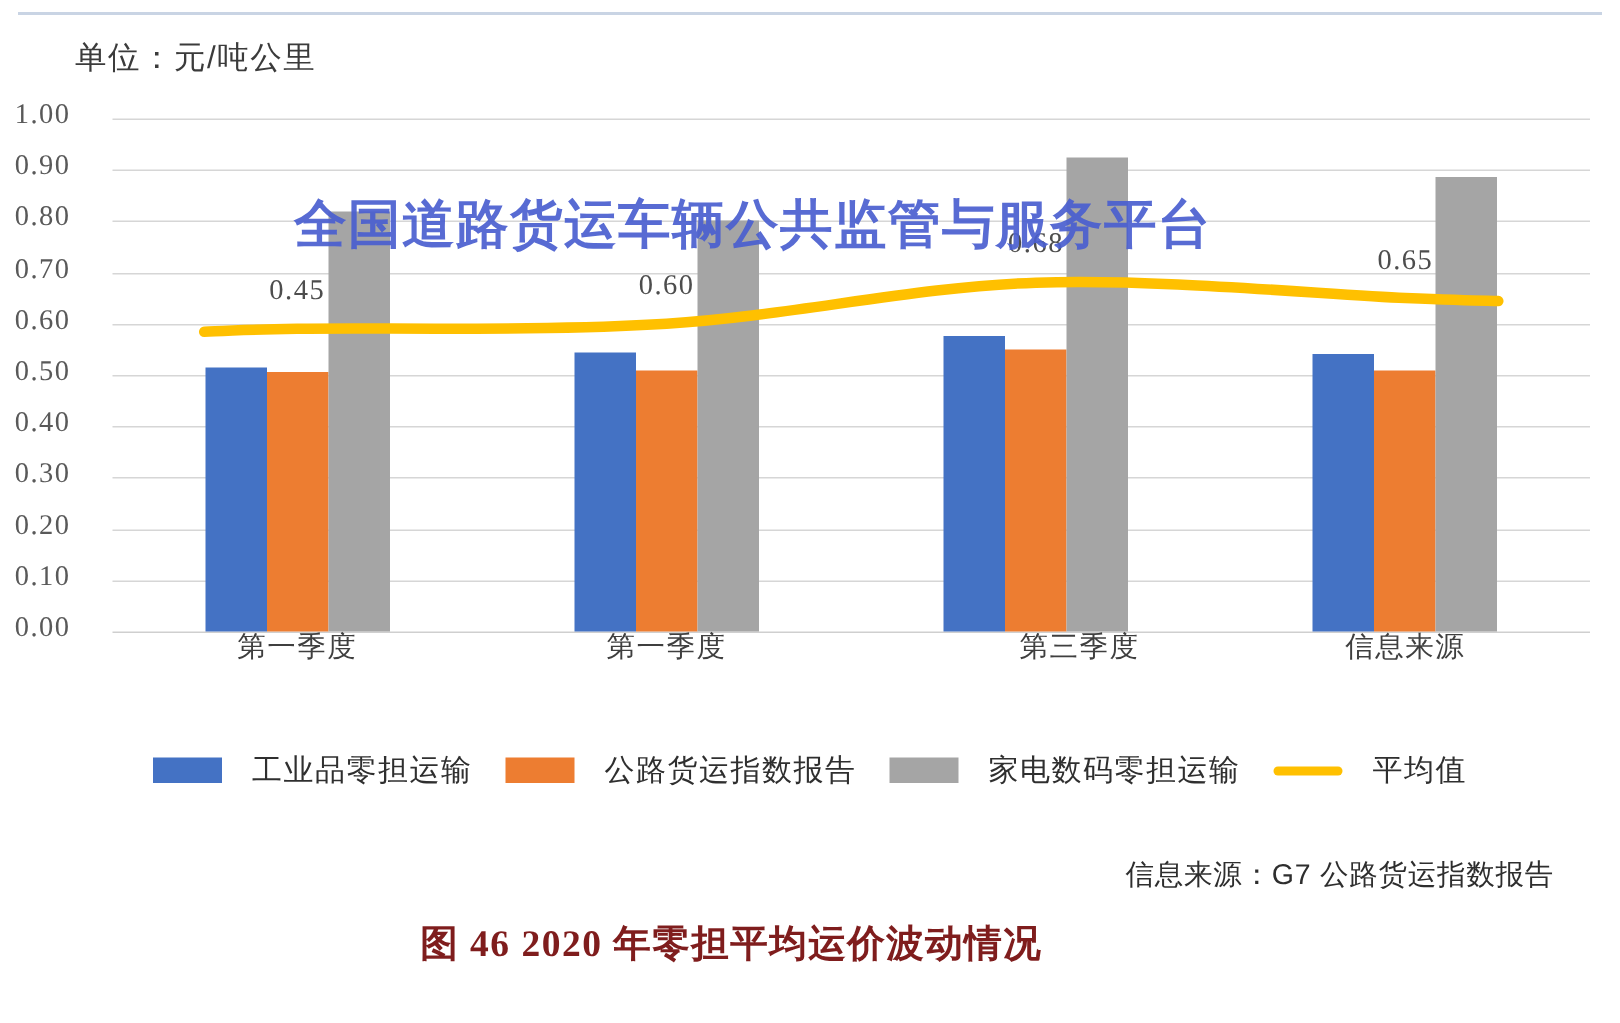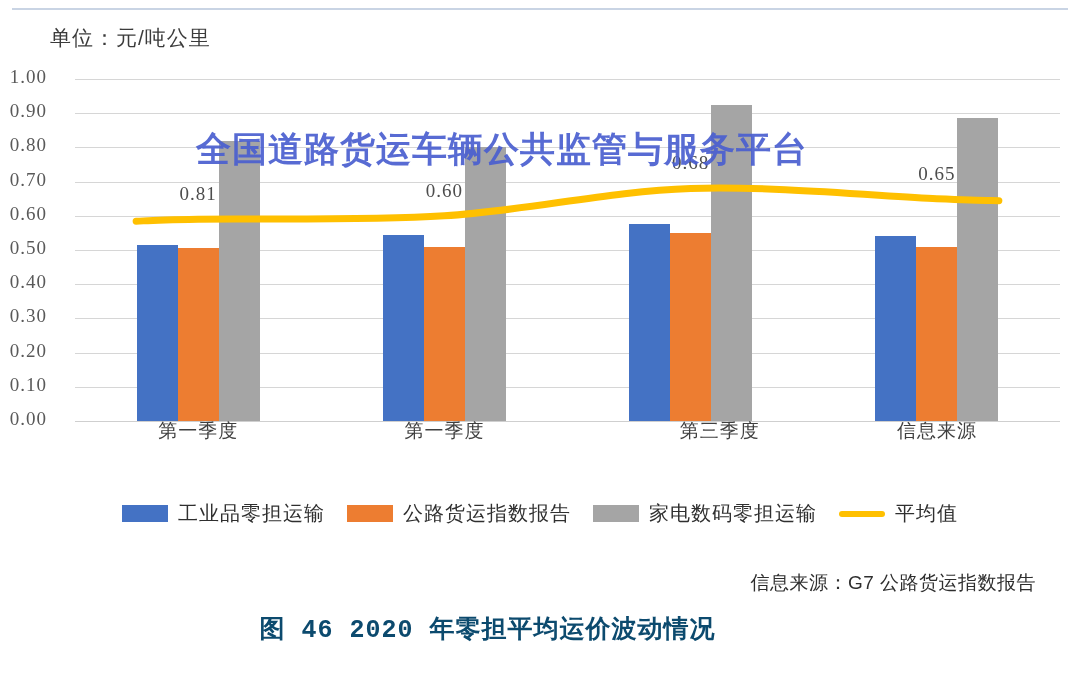--- a/index.html
+++ b/index.html
@@ -121,21 +121,21 @@
     left: 0; top: 500px;
     width: 1080px;
     display: flex;
     justify-content: center;
     align-items: center;
     gap: 22px;
   }
   .legend-item {
     display: flex;
     align-items: center;
-    gap: 10px;
+    gap: 20px;
   }
   .legend-swatch {
     width: 46px; height: 17px;
   }
   .legend-swatch.line {
     height: 6px;
     border-radius: 3px;
   }
   .legend-text {
     font-family: "Liberation Sans", "DejaVu Sans", sans-serif;
@@ -167,24 +167,24 @@
     font-size: 19px;
     color: #2e2e2e;
     letter-spacing: .5px;
     white-space: nowrap;
   }
   #caption {
     position: absolute;
     left: 0; top: 612px;
     width: 975px;
     text-align: center;
-    font-family: Liberation Mono, monospace;
+    font-family: Liberation Serif, serif;
     font-size: 25px;
     font-weight: 700;
-    color: #0c4a6e;
+    color: #7f1d1d;
     letter-spacing: 1px;
     white-space: nowrap;
   }
 </style>
 </head>
 <body>
 
 <div id="figure">
 
   <div class="top-rule"></div>
@@ -237,21 +237,21 @@
         <div class="group" style="left: 800.375px; width: 123px;">
           <div class="bar s0" style="left: 0px; width: 41px; height: 184.68px; background: rgb(68, 114, 196);"></div>
           <div class="bar s1" style="left: 41px; width: 41px; height: 174.42px; background: rgb(237, 125, 49);"></div>
           <div class="bar s2" style="left: 82px; width: 41px; height: 302.67px; background: rgb(165, 165, 165);"></div>
         </div>
       </div>
     <svg id="lineLayer" preserveAspectRatio="none" viewBox="0 0 985 342" width="985" height="342">
         <path d="M 61.125 142.22 C 71.45833333333333 141.88666666666666, 71.75 141.12333333333333, 123.125 140.22 C 174.5 139.31666666666666, 287.2916666666667 141.93, 369.375 136.8 C 451.4583333333333 131.67000000000002, 533.5416666666666 112.28999999999998, 615.625 109.43999999999997 C 697.7083333333334 106.58999999999996, 810.5 117.65666666666665, 861.875 119.69999999999999 C 913.25 121.74333333333333, 913.5416666666666 121.36666666666666, 923.875 121.69999999999999" fill="none" stroke="#FFC000" stroke-width="7" stroke-linecap="round" stroke-linejoin="round"></path>
       </svg>
     <div id="pointLabels">
-        <div class="point-label" style="left: 123.125px; top: 126.22px;">0.81</div>
+        <div class="point-label" style="left: 123.125px; top: 126.22px;">0.45</div>
         <div class="point-label" style="left: 369.375px; top: 122.8px;">0.60</div>
         <div class="point-label" style="left: 615.625px; top: 95.44px;">0.68</div>
         <div class="point-label" style="left: 861.875px; top: 105.7px;">0.65</div>
       </div>
   </div>
 
   <div id="xticks">
       <div class="xtick" style="left: 198.125px;">第一季度</div>
       <div class="xtick" style="left: 444.375px;">第一季度</div>
       <div class="xtick" style="left: 690.625px; margin-left: 29px;">第三季度</div>

